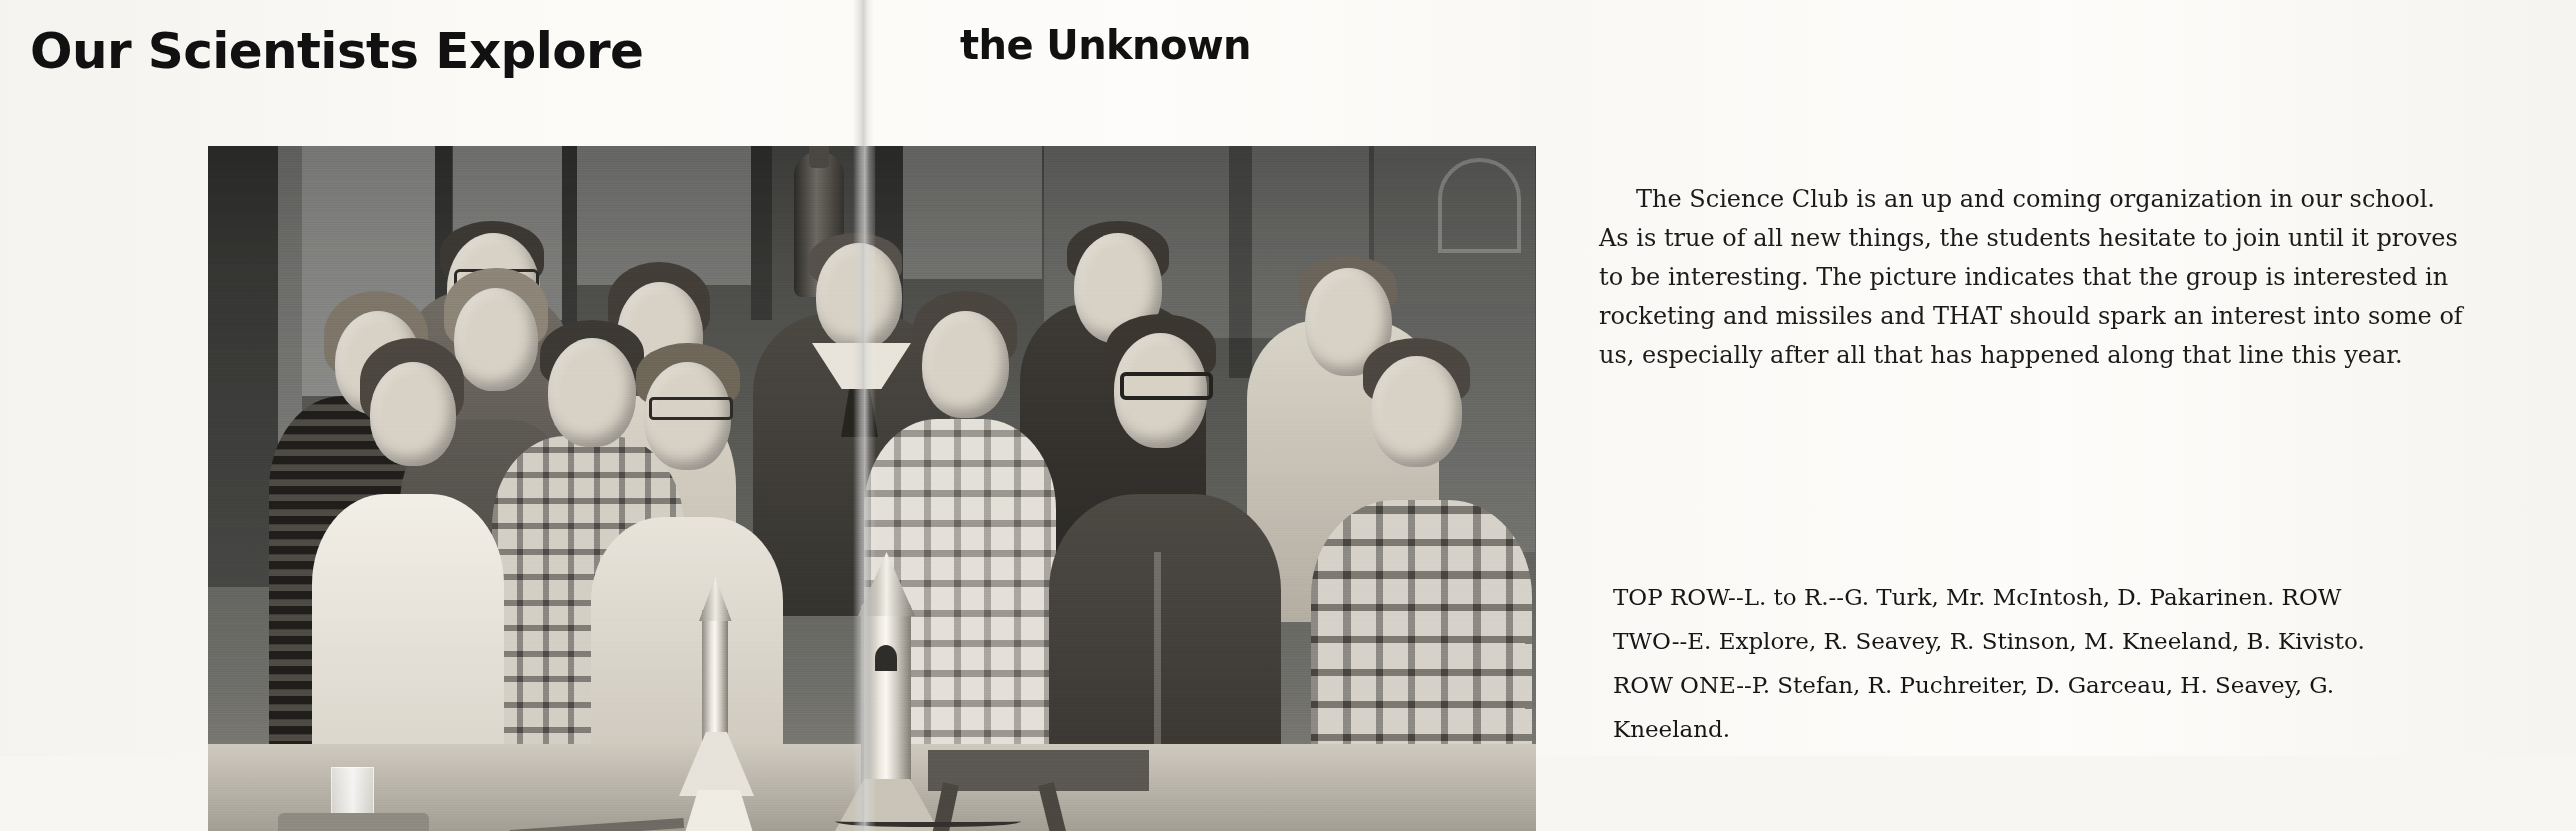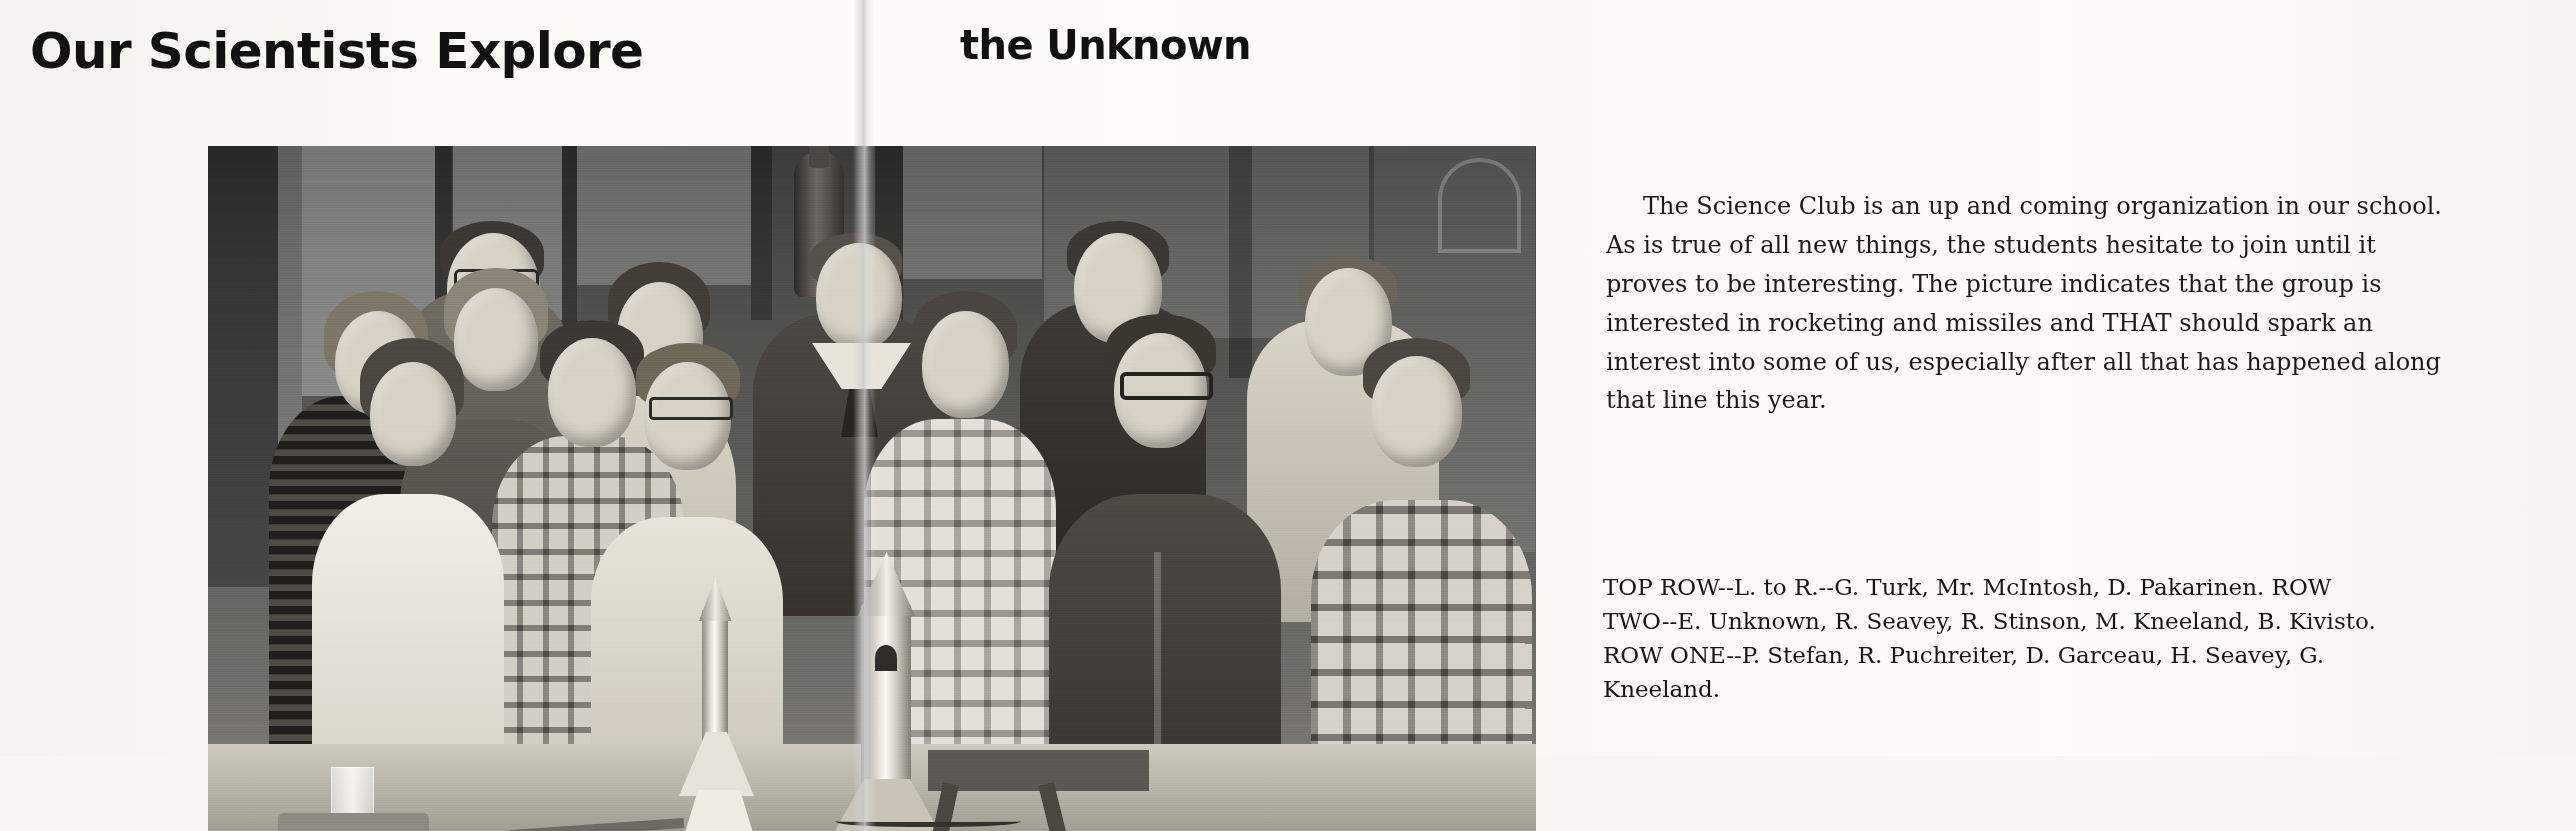--- a/index.html
+++ b/index.html
@@ -129,33 +129,33 @@
     position: absolute;
     left: 1599px;
     top: 180px;
     width: 870px;
     font-family: "DejaVu Serif", serif;
     font-size: 24px;
     line-height: 1.62;
     color: #1b1b1b;
     text-align: left;
   }
-  .body-copy p { margin: 7px; text-indent: 37px; }
+  .body-copy p { margin: 0; text-indent: 37px; }
 
   .credits {
     position: absolute;
     left: 1599px;
     top: 569px;
     width: 905px;
     font-family: "DejaVu Serif", serif;
     font-size: 23px;
     line-height: 1.30;
     color: #161616;
   }
-  .credits p { margin: 4px; }
+  .credits p { margin: 14px; }
 </style>
 </head>
 <body>
 
 <div class="page">
 
   <div class="gutter"></div>
 
   <div class="headline">Our Scientists Explore</div>
   <div class="headline-2">the Unknown</div>
@@ -276,19 +276,19 @@
     <div class="photo-gutter"></div>
     <div class="photo-grain"></div>
   </div>
 
   <div class="body-copy">
     <p>The Science Club is an up and coming organization in our school.  As is true of all new things, the students hesitate to join until it proves to be interesting.  The picture indicates that the group is interested in rocketing and missiles and THAT should spark an interest into some of us, especially after all that has happened along that line this year.</p>
   </div>
 
   <div class="credits">
     <p>TOP ROW--L. to R.--G. Turk, Mr. McIntosh, D. Pakarinen.  ROW</p>
-    <p>TWO--E. Unknown, R. Seavey, R. Stinson, M. Kneeland, B. Kivisto.</p>
+    <p>TWO--E. Explore, R. Seavey, R. Stinson, M. Kneeland, B. Kivisto.</p>
     <p>ROW ONE--P. Stefan, R. Puchreiter, D. Garceau, H. Seavey, G.</p>
     <p>Kneeland.</p>
   </div>
 
 </div>
 
 
 </body></html>

